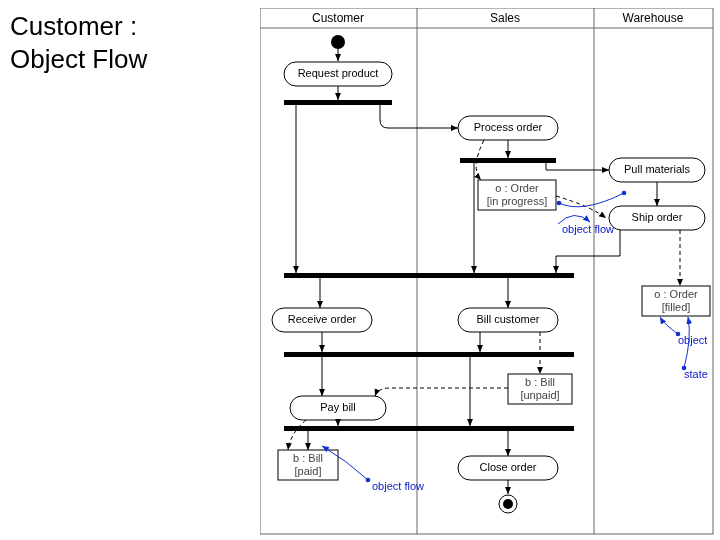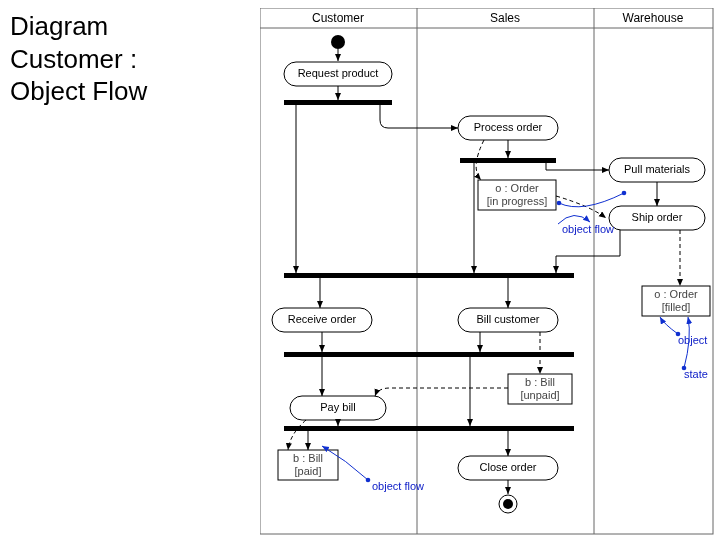--- a/index.html
+++ b/index.html
@@ -9,21 +9,20 @@
   .obj{fill:#fff;stroke:#000;stroke-width:1}
   .al{font-size:11px;text-anchor:middle}
   .lbl{font-size:11px;fill:#444;text-anchor:middle}
   .hdr{font-size:12px;text-anchor:middle}
   .anno{font-size:11px;fill:#1020c8}
 </style>
 </head>
 <body>
 
 <div class="title">
-  <div>Diagram</div>
   <div>Customer :</div>
   <div>Object Flow</div>
 </div>
 
 <svg width="455" height="530">
   <defs>
     <marker id="arr" markerWidth="8" markerHeight="8" refX="7" refY="3" orient="auto">
         <path d="M0,0 L7,3 L0,6 Z" fill="#000"></path>
       </marker>
     <marker id="arrB" markerWidth="8" markerHeight="8" refX="7" refY="3" orient="auto">

